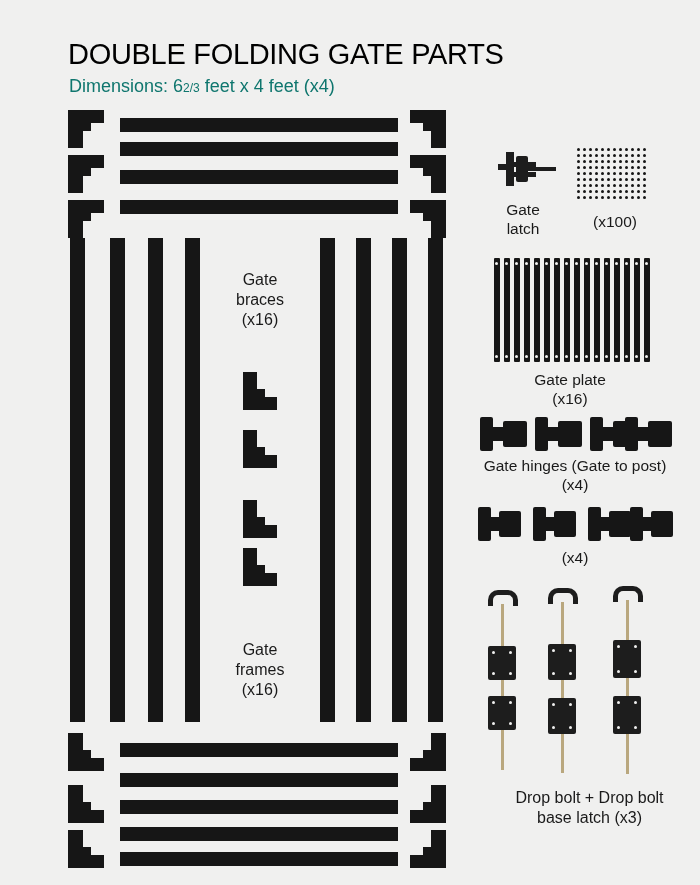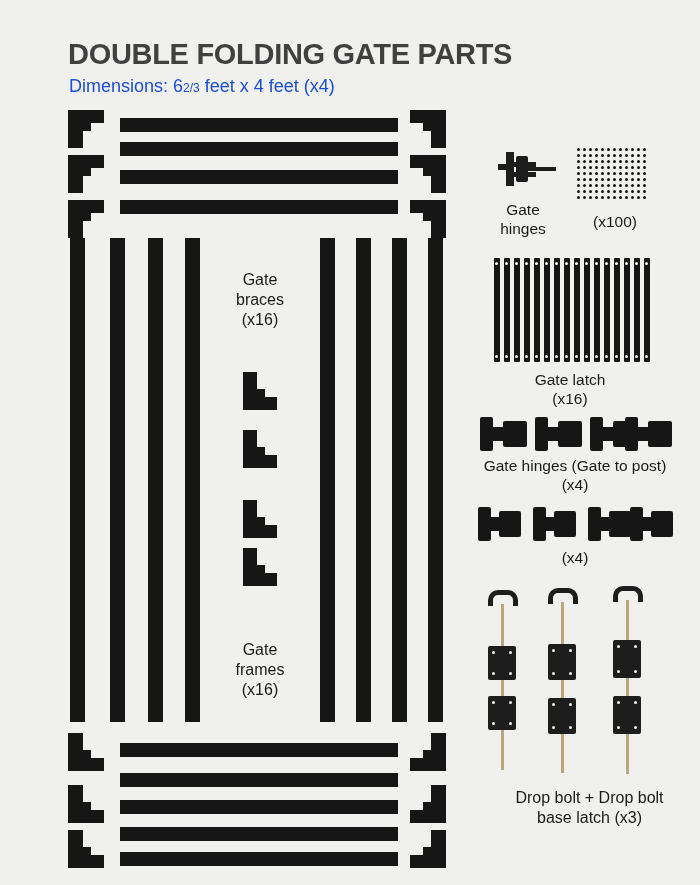--- a/index.html
+++ b/index.html
@@ -19,31 +19,31 @@
     position: relative;
     width: 700px;
     height: 885px;
   }
   
   .title {
     position: absolute;
     left: 68px;
     top: 38px;
     font-size: 29px;
-    font-weight: bold;
+    font-weight: normal;
     letter-spacing: -0.3px;
-    color: #404040;
+    color: #000000;
     white-space: nowrap;
   }
   .subtitle {
     position: absolute;
     left: 69px;
     top: 76px;
     font-size: 18px;
-    color: #1d4ed8;
+    color: #0f766e;
     white-space: nowrap;
   }
   .subtitle .frac {
     font-size: 12px;
     vertical-align: 0px;
   }
   
   .bar {
     position: absolute;
     background: #161616;
@@ -274,21 +274,21 @@
   <div class="latch" style="left:498px;top:152px;width:60px;height:38px;">
     <i style="left:8px;top:0;width:8px;height:34px;"></i>
     <i style="left:18px;top:4px;width:12px;height:26px;border-radius:2px;"></i>
     <i style="left:16px;top:10px;width:22px;height:5px;"></i>
     <i style="left:16px;top:20px;width:22px;height:5px;"></i>
     <i style="left:30px;top:15px;width:28px;height:4px;"></i>
     <i style="left:0;top:12px;width:9px;height:6px;"></i>
   </div>
   <div class="lbl" style="left:483px;top:200px;width:80px;">
     <div>Gate</div>
-    <div>hinges</div>
+    <div>latch</div>
   </div>
 
   <div class="screws" style="left:577px;top:148px;grid-template-columns:repeat(12,3px);grid-auto-rows:3px;">
     <span></span>
       <span></span>
       <span></span>
       <span></span>
       <span></span>
       <span></span>
       <span></span>
@@ -408,21 +408,21 @@
   <div class="brace" style="left:564px;top:258px;width:6px;height:104px;"></div>
   <div class="brace" style="left:574px;top:258px;width:6px;height:104px;"></div>
   <div class="brace" style="left:584px;top:258px;width:6px;height:104px;"></div>
   <div class="brace" style="left:594px;top:258px;width:6px;height:104px;"></div>
   <div class="brace" style="left:604px;top:258px;width:6px;height:104px;"></div>
   <div class="brace" style="left:614px;top:258px;width:6px;height:104px;"></div>
   <div class="brace" style="left:624px;top:258px;width:6px;height:104px;"></div>
   <div class="brace" style="left:634px;top:258px;width:6px;height:104px;"></div>
   <div class="brace" style="left:644px;top:258px;width:6px;height:104px;"></div>
   <div class="lbl" style="left:500px;top:370px;width:140px;">
-    <div>Gate latch</div>
+    <div>Gate plate</div>
     <div>(x16)</div>
   </div>
 
   <div class="hinge" style="left:480px;top:415px;width:50px;height:38px;">
     <div class="leaf" style="left:0;top:2px;width:13px;height:34px;border-radius:2px;"></div>
     <div class="leaf" style="left:13px;top:12px;width:10px;height:14px;"></div>
     <div class="leaf" style="left:23px;top:6px;width:24px;height:26px;border-radius:2px;"></div>
   </div>
   <div class="hinge" style="left:535px;top:415px;width:50px;height:38px;">
     <div class="leaf" style="left:0;top:2px;width:13px;height:34px;border-radius:2px;"></div>

